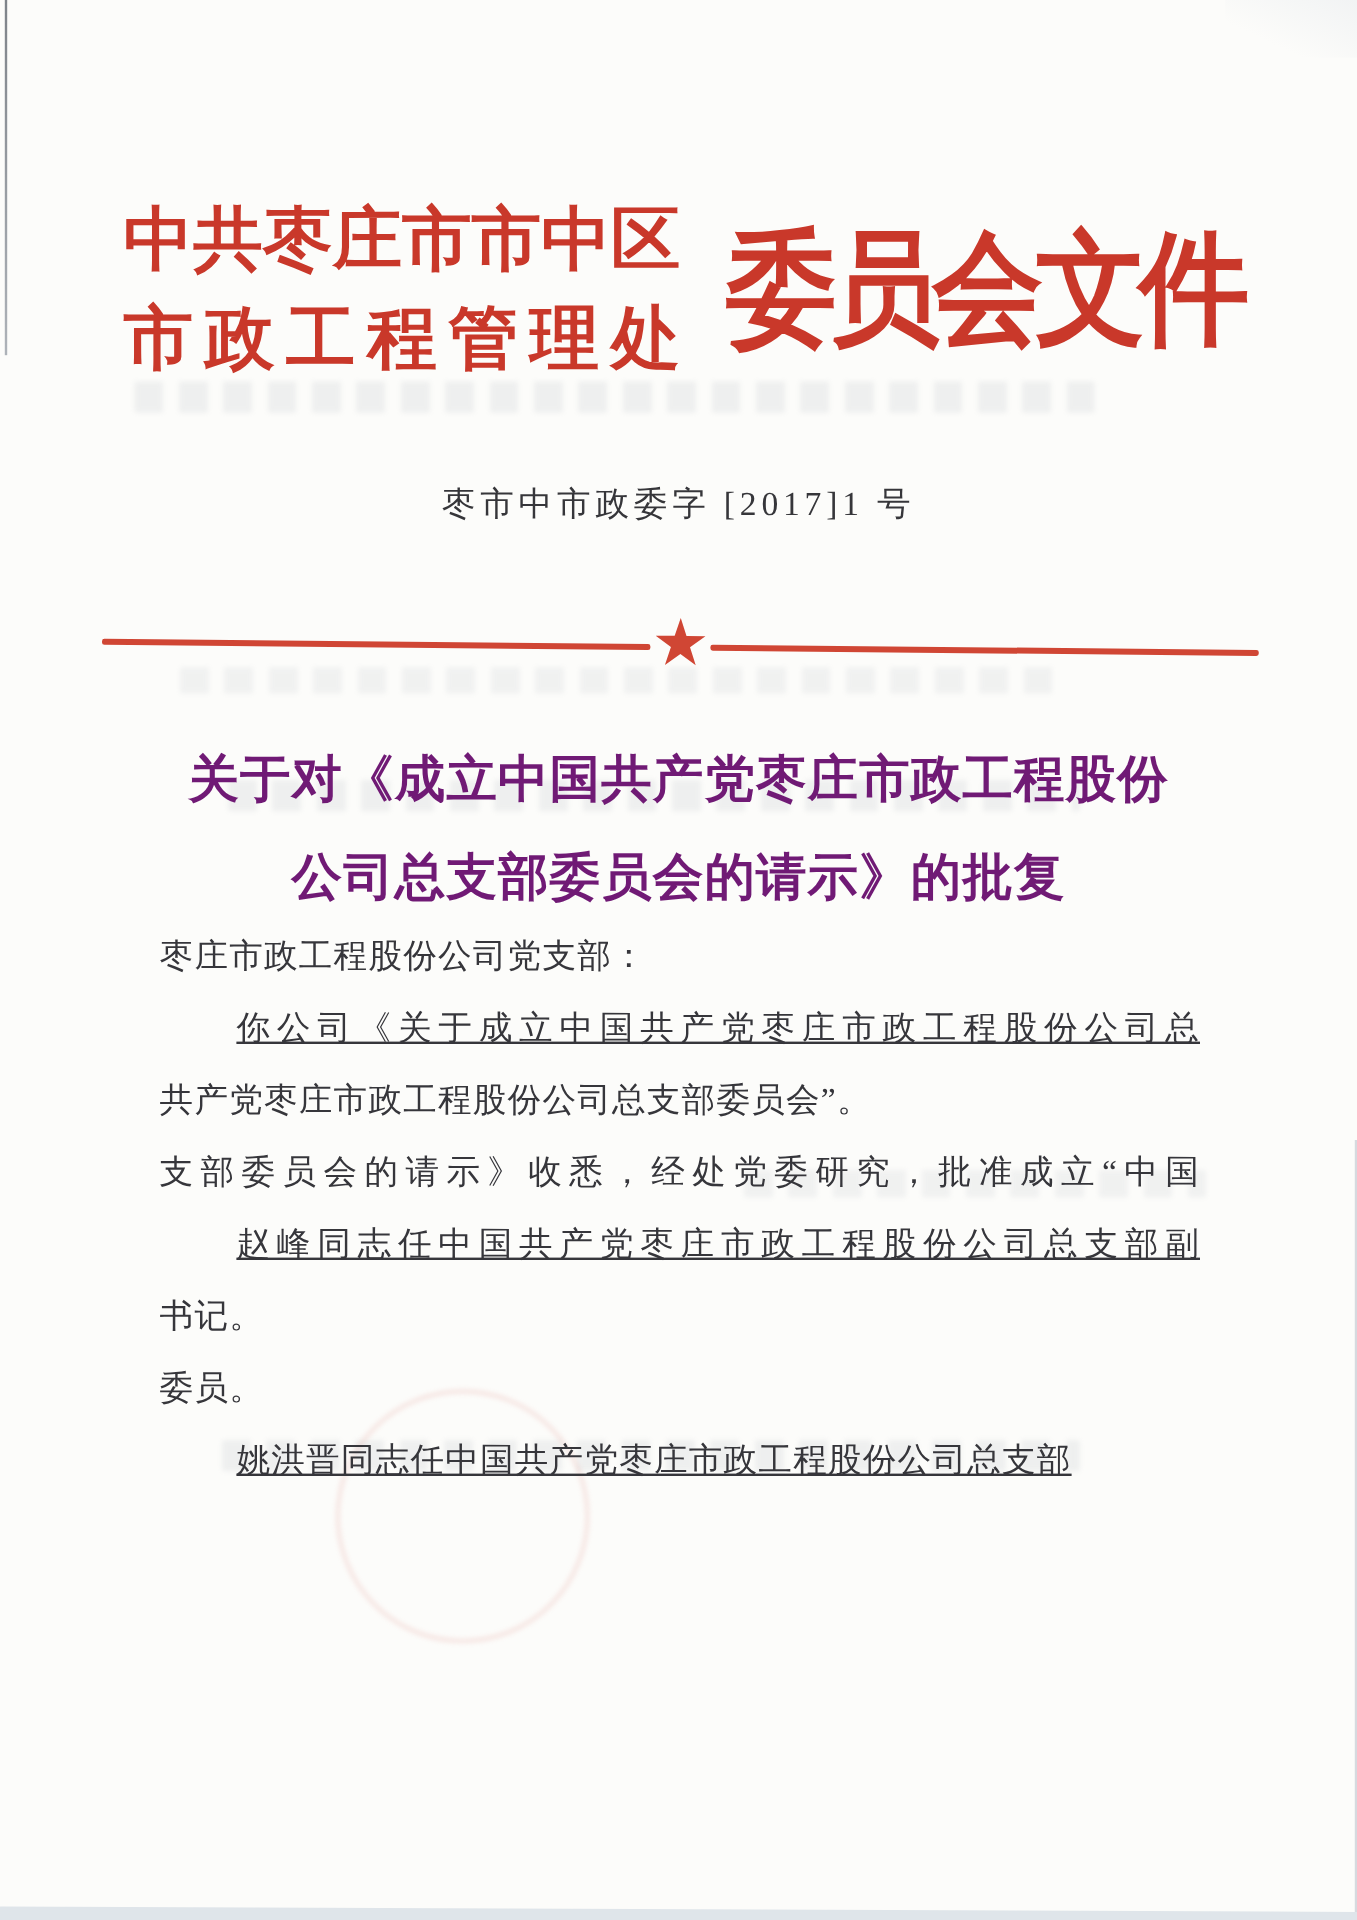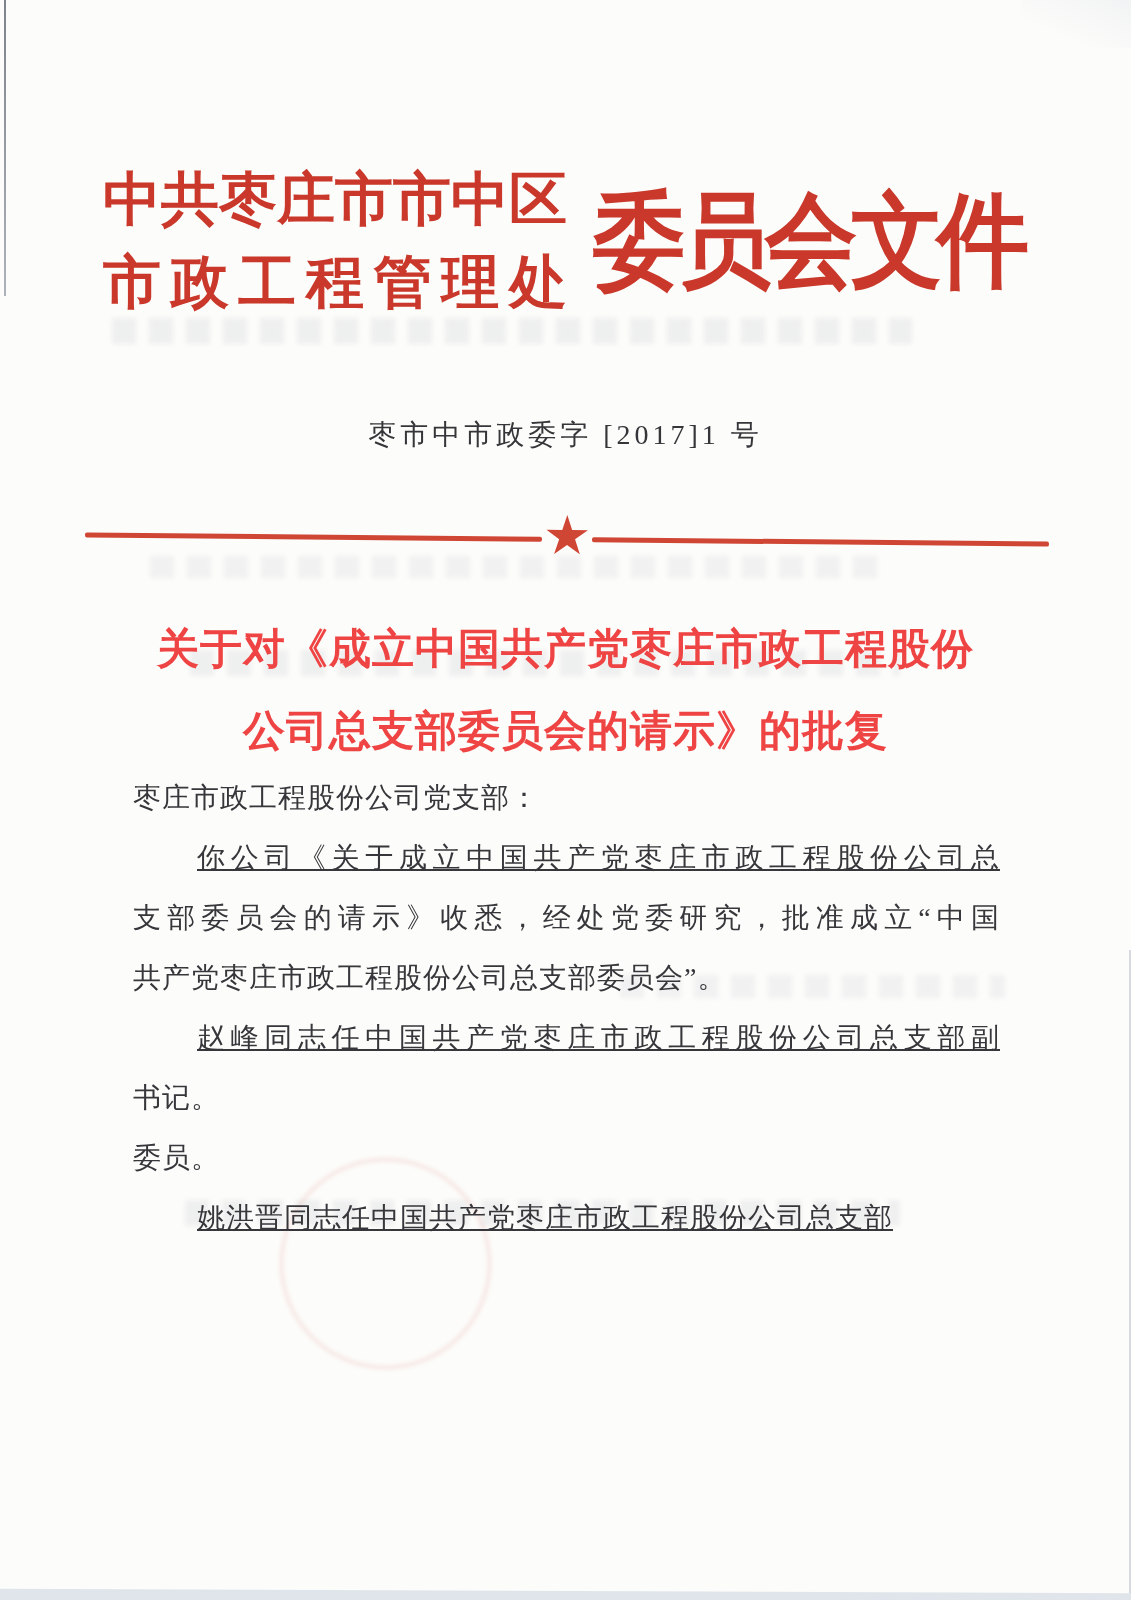--- a/index.html
+++ b/index.html
@@ -42,55 +42,55 @@
   .ghost-row.g4{top:975px;left:620px;width:385px;height:23px;opacity:.10;}
   .ghost-row.g5{top:1200px;left:185px;width:715px;}
   .ghost-seal{
     position:absolute;left:280px;top:1158px;width:205px;height:205px;
     border:3px solid #df9189;border-radius:50%;
     opacity:.25;filter:blur(2px);
   }
   
   .header{
     position:absolute;left:103px;top:158px;
-    display:flex;align-items:center;gap:26px;
+    display:flex;align-items:center;gap:38px;
   }
   .org-block{width:464px;color:#c9382a;font-weight:bold;}
   .org-line{
     font-size:58px;line-height:83px;white-space:nowrap;
     text-align:justify;text-align-last:justify;
     -moz-text-align-last:justify;width:100%;
   }
   .type-block{
     color:#c9382a;font-weight:bold;font-size:92px;line-height:1;
     letter-spacing:-6px;white-space:nowrap;
     transform:scaleY(1.12);transform-origin:center;
   }
   
   .doc-number{
-    position:absolute;top:416px;left:0;width:100%;
+    position:absolute;top:401px;left:0;width:100%;
     text-align:center;font-size:28px;letter-spacing:4px;color:#36363a;
   }
   
   .separator{
     position:absolute;left:85px;right:82px;top:512px;height:54px;
     display:flex;align-items:center;
     transform:rotate(0.55deg);
   }
   .sep-line{flex:1;height:5px;background:#d04634;border-radius:2px;}
   .sep-star{
     color:#d04634;font-size:54px;line-height:1;height:54px;
     margin:0 1px;position:relative;top:-3px;
     font-family:"DejaVu Sans",sans-serif;
   }
   
   .title{
     position:absolute;top:608px;left:0;width:100%;text-align:center;
     font-family:"Liberation Sans","DejaVu Sans",sans-serif;
-    font-weight:700;color:#ef4444;font-size:42px;line-height:82px;
+    font-weight:700;color:#701a75;font-size:42px;line-height:82px;
     letter-spacing:1px;
   }
   
   .body-text{
     position:absolute;left:133px;top:768px;width:867px;
     font-size:28px;color:#36363b;letter-spacing:1px;
   }
   .body-line{
     height:60px;line-height:60px;white-space:nowrap;
   }
@@ -136,22 +136,22 @@
 
   <div class="title">
     <div>关于对《成立中国共产党枣庄市政工程股份</div>
     <div>公司总支部委员会的请示》的批复</div>
   </div>
 
   <div class="body-text">
     <div class="body-line">枣庄市政工程股份公司党支部：</div>
     <div id="paragraphs">
         <div class="body-line indent full">你公司《关于成立中国共产党枣庄市政工程股份公司总</div>
+        <div class="body-line wrap">共产党枣庄市政工程股份公司总支部委员会”。</div>
         <div class="body-line full">支部委员会的请示》收悉，经处党委研究，批准成立“中国</div>
-        <div class="body-line wrap">共产党枣庄市政工程股份公司总支部委员会”。</div>
         <div class="body-line indent full">赵峰同志任中国共产党枣庄市政工程股份公司总支部副</div>
         <div class="body-line wrap">书记。</div>
         <div class="body-line wrap">委员。</div>
         <div class="body-line indent wrap">姚洪晋同志任中国共产党枣庄市政工程股份公司总支部</div>
       </div>
   </div>
 
 </div>
 
 </body></html>

